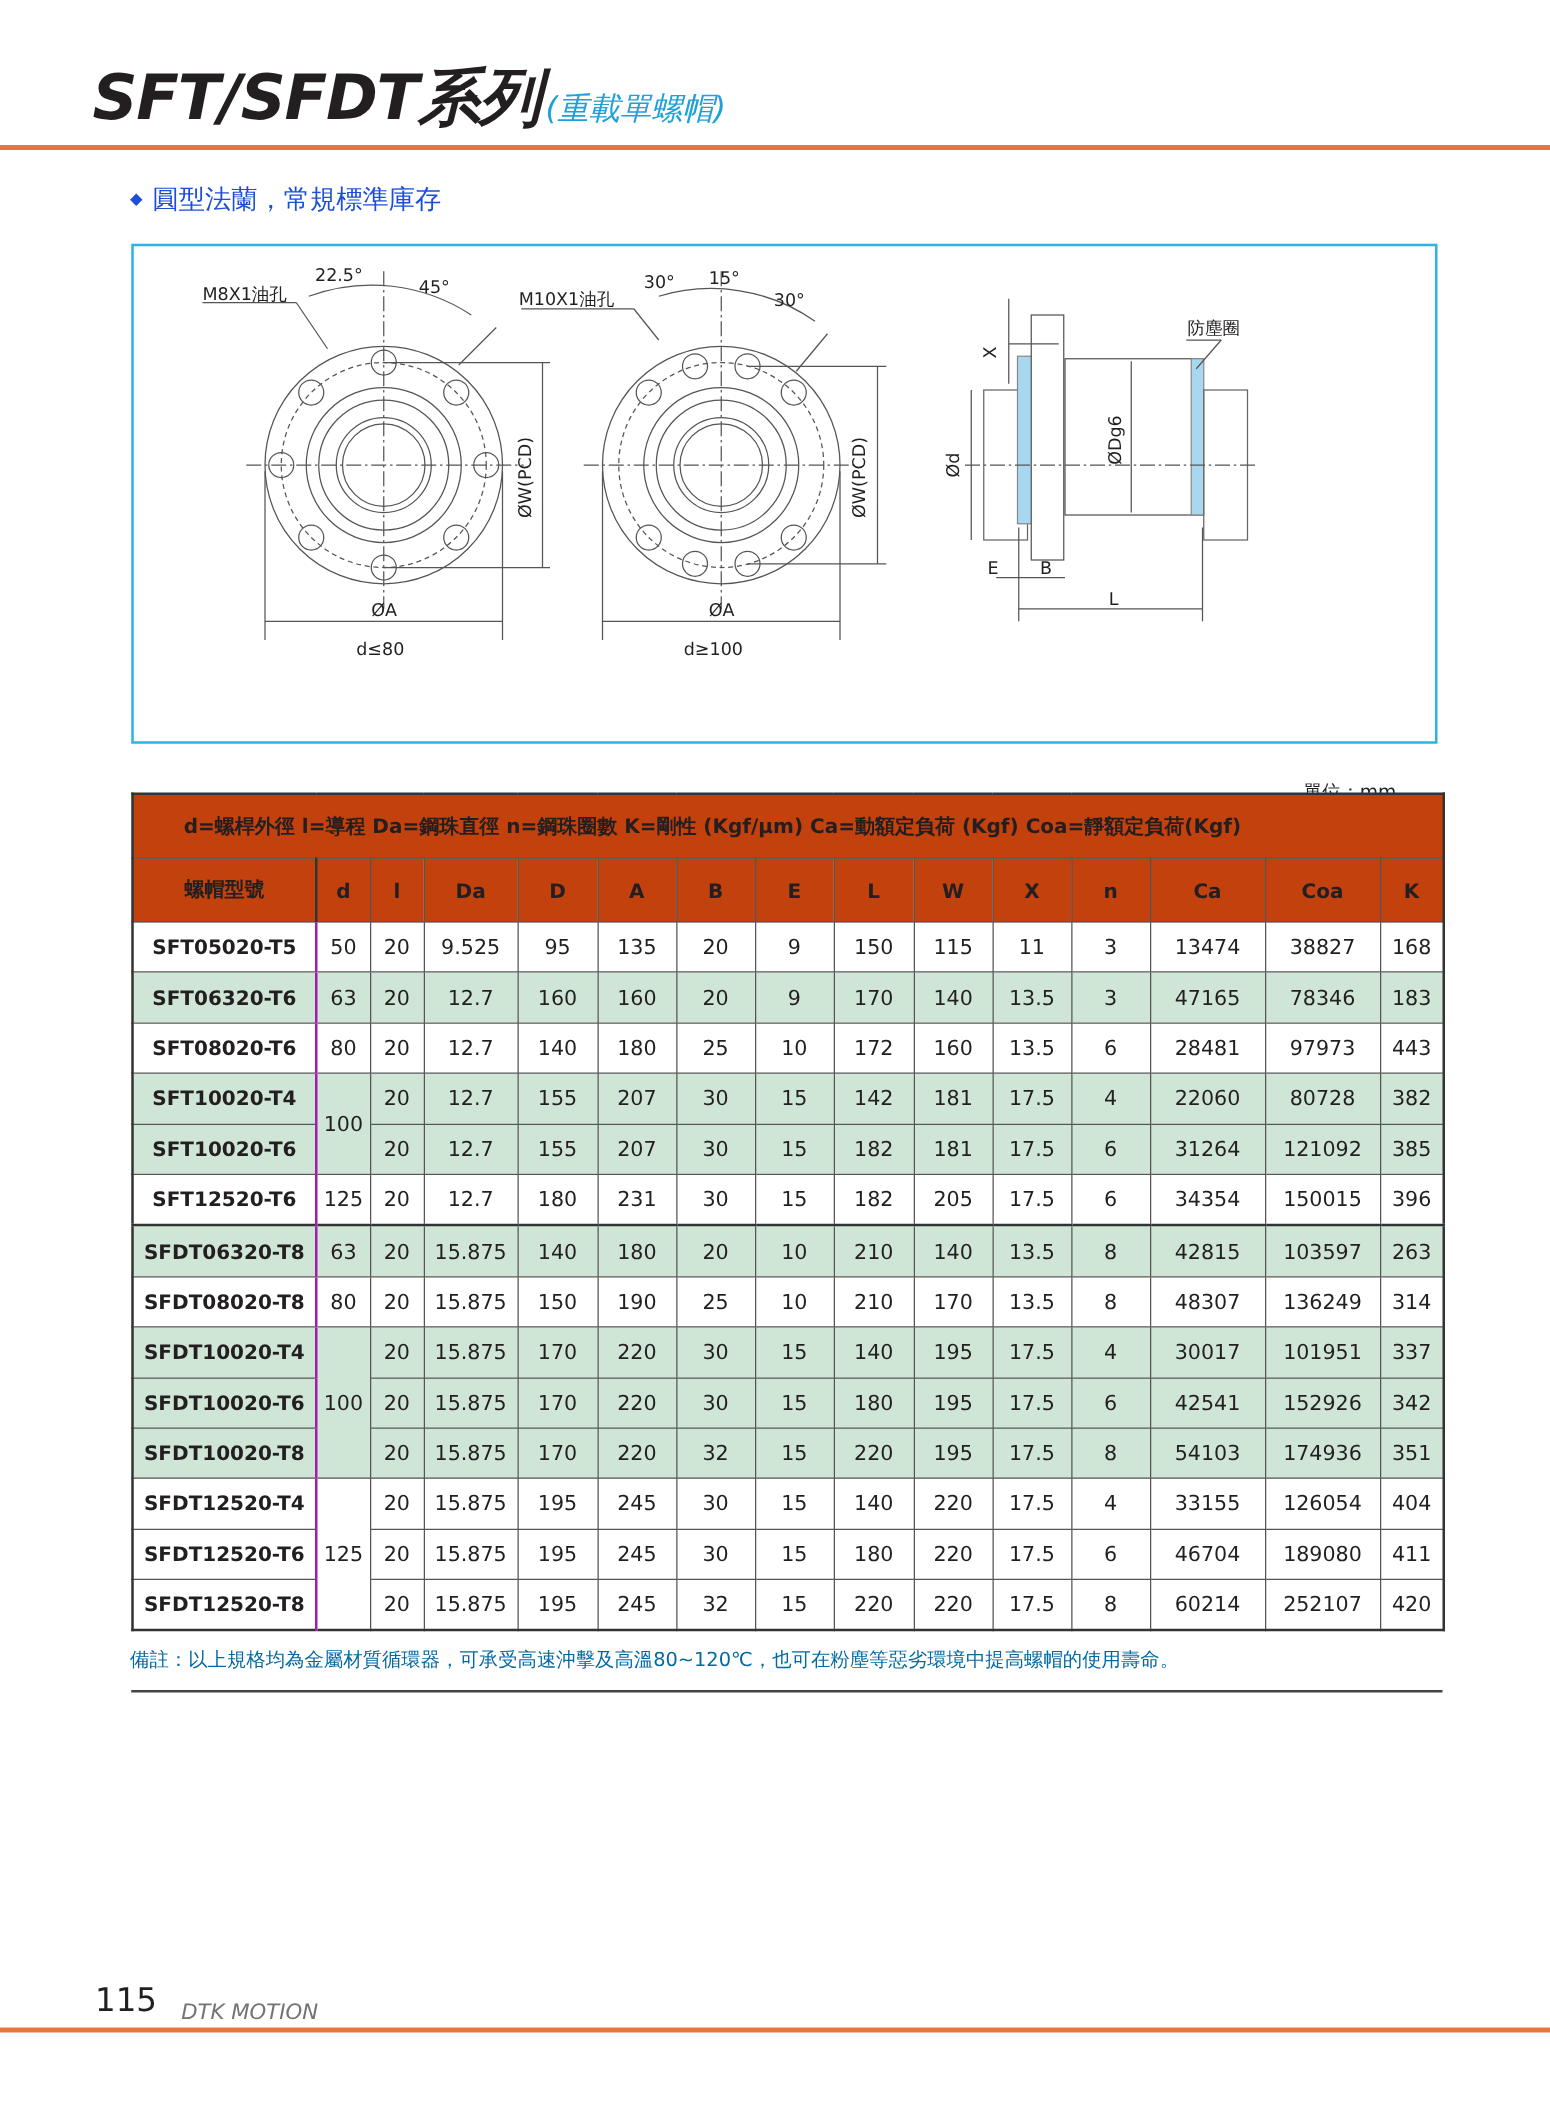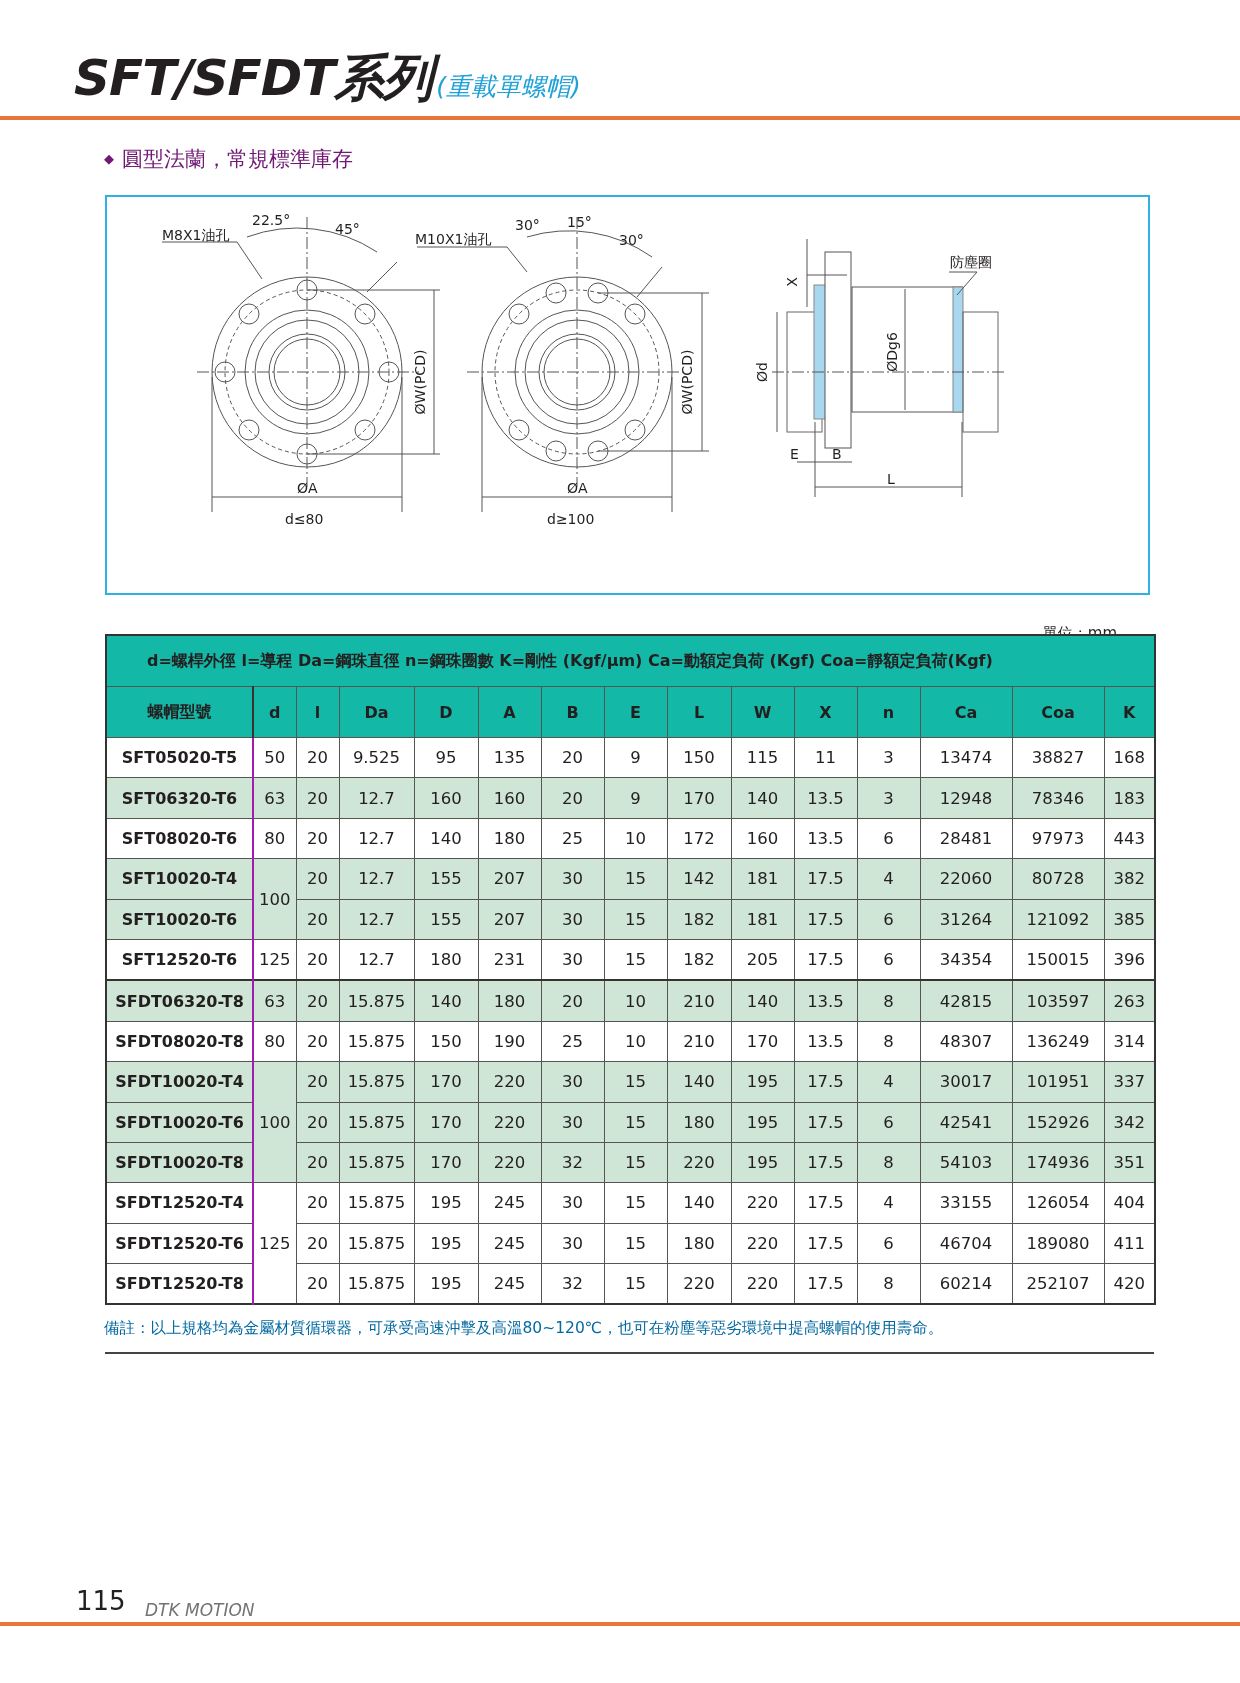--- a/index.html
+++ b/index.html
@@ -2,30 +2,30 @@
 <html><head>
 <meta charset="utf-8">
 <style>
   html, body { margin:0; padding:0; background:#ffffff; }
   body { width:1240px; height:1683px; position:relative; overflow:hidden;
          font-family:"DejaVu Sans", "Liberation Sans", sans-serif; color:#231f20; }
   .title { position:absolute; left:74px; top:48px; font-family:"DejaVu Sans", sans-serif;
            font-weight:bold; font-style:italic; font-size:50px; letter-spacing:-1px; color:#231f20; line-height:60px; }
   .title .sub { font-size:25px; color:#1ea1d8; font-style:italic; font-weight:normal; margin-left:4px; letter-spacing:0; }
   .topline { position:absolute; left:0; top:116px; width:1240px; height:4px; background:#e8753a; }
-  .subtitle { position:absolute; left:104px; top:145px; font-size:21px; color:#701a75; }
+  .subtitle { position:absolute; left:104px; top:145px; font-size:21px; color:#1d4ed8; }
   .subtitle .dot { font-size:13px; vertical-align:3px; margin-right:8px; }
   .drawbox { position:absolute; left:105px; top:195px; width:1045px; height:400px;
              border:2px solid #2fb2e3; box-sizing:border-box; }
   .drawbox svg { position:absolute; left:0; top:0; }
   .unit { position:absolute; right:123px; top:624px; font-size:15px; color:#231f20; }
   table.spec { position:absolute; left:105px; top:634px; width:1049px; border-collapse:collapse;
                font-family:"DejaVu Sans", sans-serif; font-size:16px; table-layout:fixed; }
   table.spec td, table.spec th { border:1px solid #555; text-align:center; padding:0; }
-  table.spec th { background:#14b8a6; font-weight:bold; height:50px; font-size:16px; }
+  table.spec th { background:#c2410c; font-weight:bold; height:50px; font-size:16px; }
   table.spec tr.legend th { height:50px; font-size:16px; padding-left:40px; text-align:left; border-bottom:1px solid #555; }
   table.spec td { height:39.4px; font-size:16.5px; color:#231f20; }
   table.spec td.model { font-weight:bold; font-size:16px; border-right:2px solid #a21caf; }
   table.spec th.model { border-right:2px solid #333; }
   table.spec tr.green td { background:#cfe5d6; }
   table.spec tr.white td { background:#ffffff; }
   table.spec tr.groupstart td { border-top:2px solid #333; }
   table.spec { border:2px solid #333; }
   .note { position:absolute; left:104px; top:1318px; font-size:15.5px; color:#0369a1; }
   .noteline { position:absolute; left:105px; top:1352px; width:1049px; height:2px; background:#444; }
@@ -214,21 +214,21 @@
         <td>20</td>
         <td>12.7</td>
         <td>160</td>
         <td>160</td>
         <td>20</td>
         <td>9</td>
         <td>170</td>
         <td>140</td>
         <td>13.5</td>
         <td>3</td>
-        <td>12948</td>
+        <td>47165</td>
         <td>78346</td>
         <td>183</td>
       </tr>
       <tr class="white">
         <td class="model">SFT08020-T6</td>
         <td>80</td>
         <td>20</td>
         <td>12.7</td>
         <td>140</td>
         <td>180</td>

